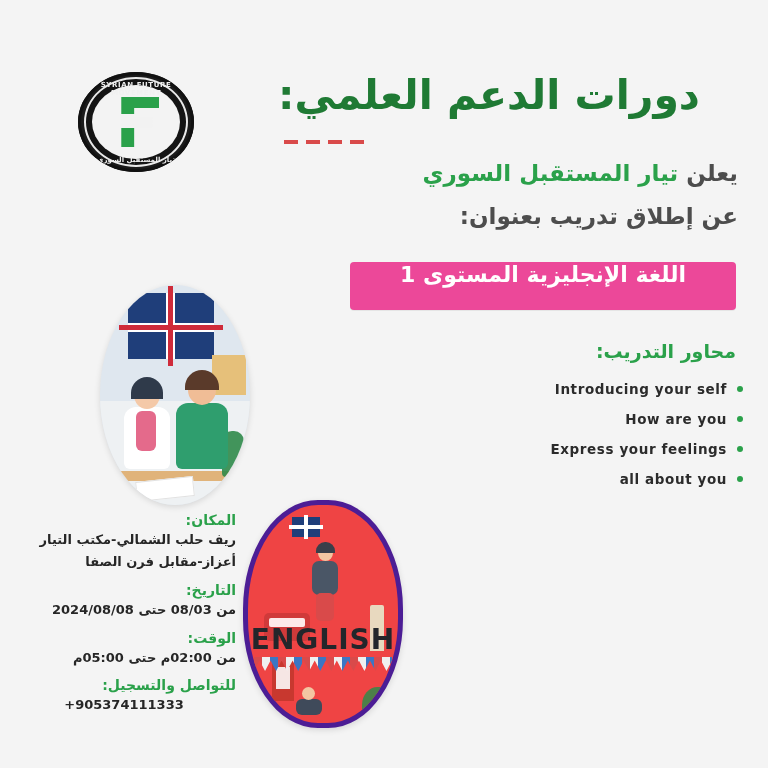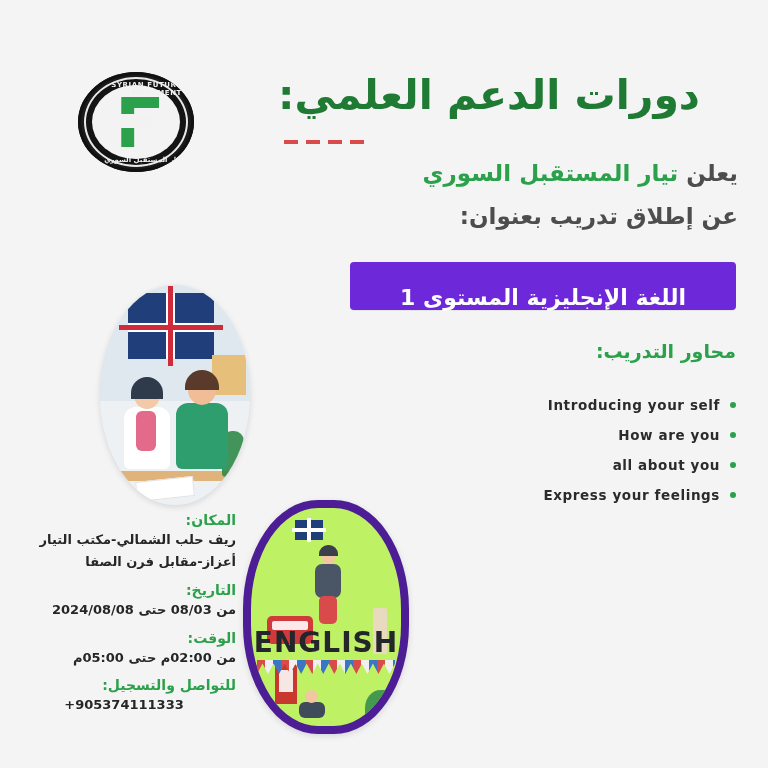--- a/index.html
+++ b/index.html
@@ -40,21 +40,21 @@
   }
   .logo .badge .flagmark{
     position:absolute;left:50%;top:50%;transform:translate(-50%,-50%);
     width:46px;height:50px;
     background:
       linear-gradient(#2aa14a 0 35%, #f2f2f2 35% 62%, #2aa14a 62% 100%);
     clip-path:polygon(18% 0%,100% 0%,100% 22%,46% 22%,46% 40%,86% 40%,86% 62%,46% 62%,46% 100%,18% 100%);
   }
   .logo .badge .arc-top,
   .logo .badge .arc-bot{
-    position:absolute;left:0;right:12px;text-align:right;
+    position:absolute;left:0;right:0;text-align:center;
     color:#f0f0f0;font-size:7px;letter-spacing:.6px;font-weight:bold;
   }
   .logo .badge .arc-top{top:9px;}
   .logo .badge .arc-bot{bottom:8px;font-size:7px;}
 
   
   .headline{
     position:absolute;right:30px;top:72px;width:460px;
     text-align:left;
     color:#1f7a34;
@@ -74,34 +74,34 @@
   .subline1 .green{color:#2aa14a;}
   .subline2{
     position:absolute;right:30px;top:203px;width:460px;
     text-align:right;color:#4d4d4d;font-size:23px;font-weight:bold;
   }
 
   
   .titlebar{
     position:absolute;right:32px;top:262px;
     width:386px;height:48px;
-    background:#6d28d9;
+    background:#ec4899;
     border-radius:4px;
-    display:flex;align-items:flex-end;justify-content:center;
+    display:flex;align-items:flex-start;justify-content:center;
     color:#ffffff;font-size:22px;font-weight:bold;
     box-shadow:0 1px 0 rgba(0,0,0,.06);
   }
 
   
   .topics-title{
     position:absolute;right:32px;top:340px;width:386px;
     text-align:right;color:#2aa14a;font-size:19px;font-weight:bold;
   }
   .topics{
-    position:absolute;right:32px;top:374px;width:386px;margin-top:16px;
+    position:absolute;right:25px;top:374px;width:386px;
   }
   .topic{
     display:flex;align-items:center;justify-content:flex-start;
     flex-direction:row-reverse;
     gap:10px;
     height:30px;
     color:#2b2b2b;font-size:13.5px;font-weight:bold;
     letter-spacing:.6px;
     direction:ltr;
     justify-content:flex-start;
@@ -165,22 +165,22 @@
   .p2{position:absolute;right:22px;top:90px;width:54px;height:116px;}
   .p2 .head{position:absolute;right:12px;top:0;width:28px;height:30px;border-radius:50%;background:#f0bd96;}
   .p2 .hair{position:absolute;right:9px;top:-5px;width:34px;height:20px;border-radius:17px 17px 0 0;background:#5a3a2a;}
   .p2 .body{position:absolute;right:0px;top:28px;width:52px;height:66px;background:#2f9e6e;border-radius:12px 12px 6px 6px;}
 
   
   .img-english{
     position:absolute;left:243px;top:500px;width:150px;height:218px;
     border-radius:75px/109px;
     overflow:hidden;
-    background:#bef264;
-    border:8px solid #4c1d95;
+    background:#ef4444;
+    border:5px solid #4c1d95;
     box-shadow:0 2px 6px rgba(0,0,0,.12);
   }
   .img-english .miniflag{
     position:absolute;left:44px;top:12px;width:28px;height:20px;background:#1f3e7a;
   }
   .img-english .miniflag:before{content:"";position:absolute;left:-10%;top:42%;width:120%;height:4px;background:#fff;}
   .img-english .miniflag:after{content:"";position:absolute;left:44%;top:-10%;width:4px;height:120%;background:#fff;}
   .img-english .walker{
     position:absolute;left:60px;top:40px;width:34px;height:78px;
   }
@@ -266,25 +266,25 @@
     <div class="topic">
       <span class="bullet"></span>
       <span class="label">Introducing your self</span>
     </div>
     <div class="topic">
       <span class="bullet"></span>
       <span class="label">How are you</span>
     </div>
     <div class="topic">
       <span class="bullet"></span>
-      <span class="label">all about you</span>
+      <span class="label">Express your feelings</span>
     </div>
     <div class="topic">
       <span class="bullet"></span>
-      <span class="label">Express your feelings</span>
+      <span class="label">all about you</span>
     </div>
   </div>
 
   <div class="img-people">
     <div class="wall"></div>
     <div class="flagbg"></div>
     <div class="flagcross"></div>
     <div class="shelf"></div>
     <div class="floor"></div>
     <div class="desk"></div>

